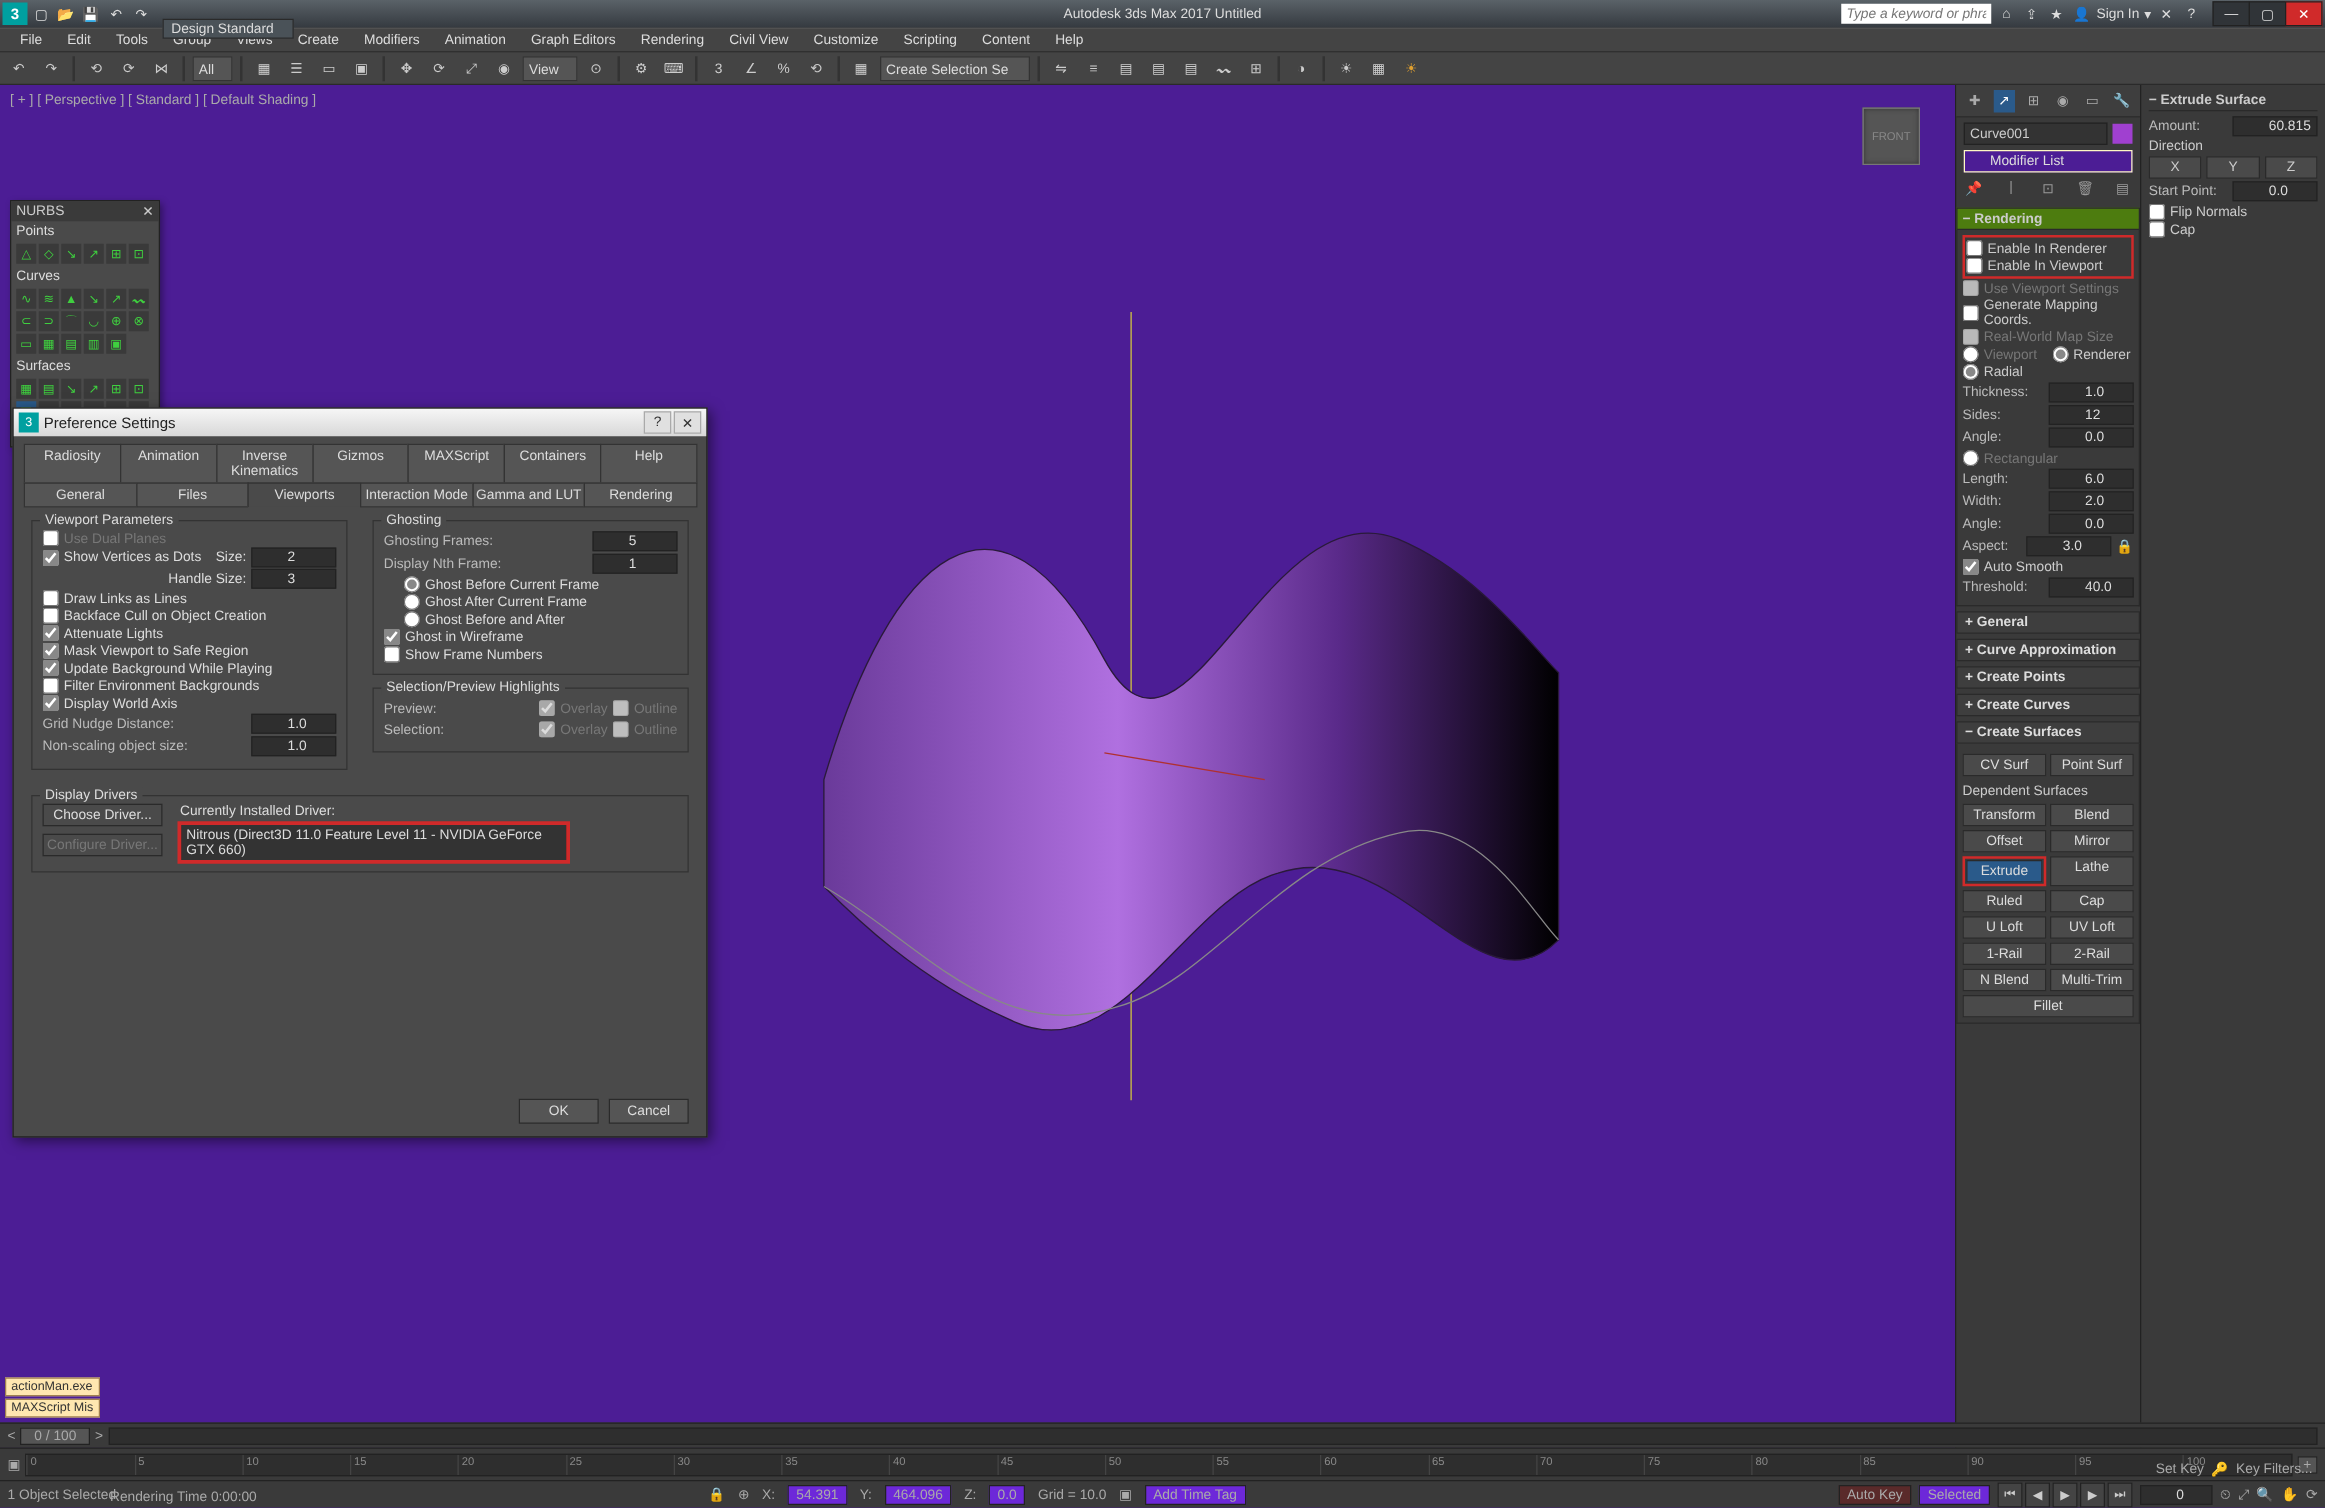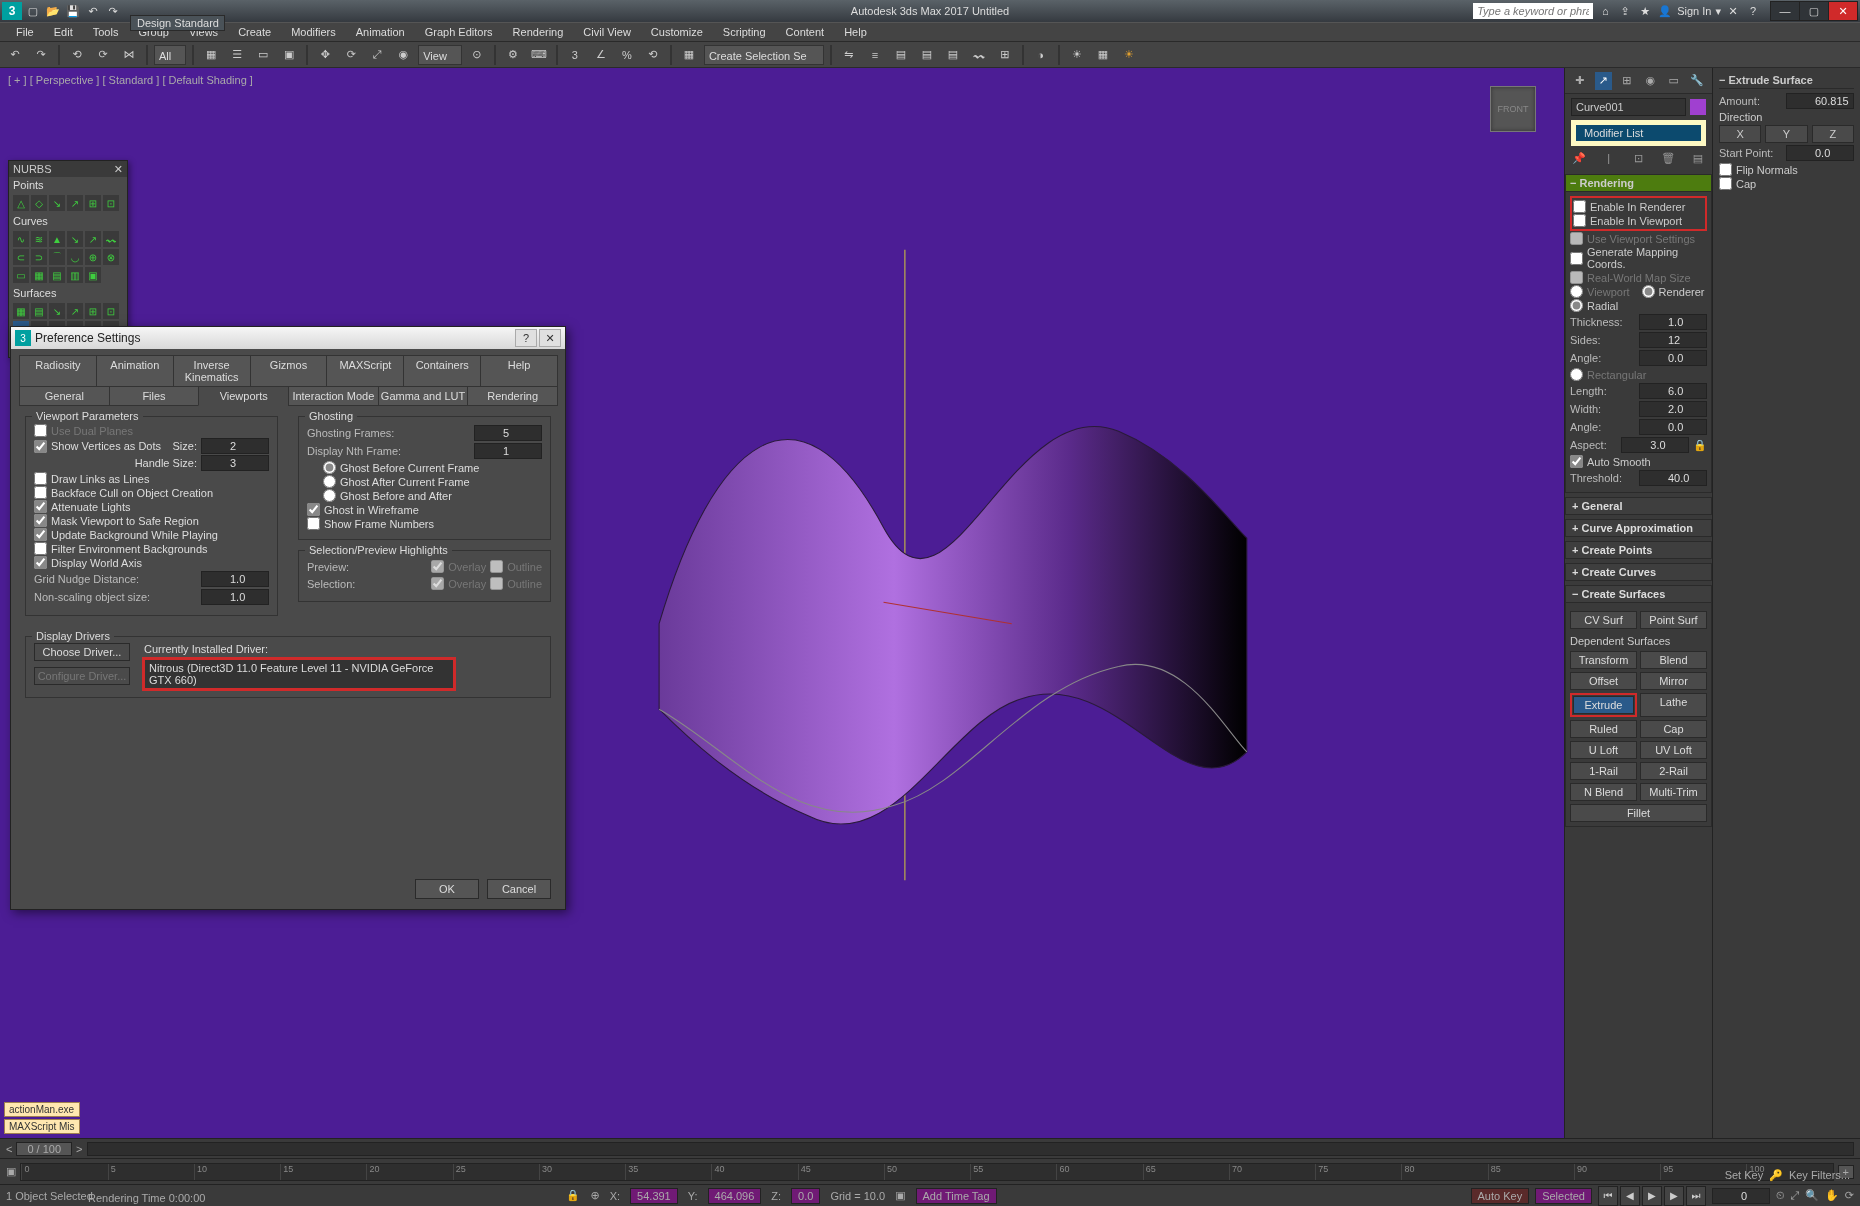--- a/index.html
+++ b/index.html
@@ -1,21 +1,21 @@
 <!DOCTYPE html>
 <html><head>
 <meta charset="utf-8">
 <style>
 * { margin: 0; padding: 0; box-sizing: border-box; font-family: "Segoe UI", Arial, sans-serif; }
 body { background: #3a3a3a; width: 1860px; height: 1206px; overflow: hidden; position: relative; color: #ccc; font-size: 11px; }
 
 
 .titlebar { height: 22px; background: linear-gradient(#5a6268,#353a40); display: flex; align-items: center; padding: 0 2px; color: #ddd; font-size: 11px; position: relative; }
 .titlebar .app-icon { width:20px; height:18px; background:#00a0a0; color:#fff; display:flex;align-items:center;justify-content:center;font-weight:bold;font-size:12px; }
-.titlebar .ws-select { margin-left:8px; background:#4a5258; border:1px solid #2a2a2a; padding:1px 5px 1px 6px; color:#ddd; font-size:11px;margin-top:24px; }
+.titlebar .ws-select { margin-left:8px; background:#4a5258; border:1px solid #2a2a2a; padding:1px 15px 1px 6px; color:#ddd; font-size:11px;margin-top:24px; }
 .titlebar .qat { display:flex; gap:2px; margin-left:2px; }
 .titlebar .qat span { width:18px; height:18px; display:flex; align-items:center; justify-content:center; color:#ddd; }
 .titlebar .title { position:absolute; left:50%; transform:translateX(-50%); color:#ddd; }
 .titlebar .right { margin-left:auto; display:flex; align-items:center; gap:4px; }
 .titlebar .search { background:#fff; border:none; padding:2px 4px; width:120px; font-size:11px; font-style:italic; }
 .titlebar .icon { width:16px; height:16px; display:flex; align-items:center; justify-content:center; }
 .titlebar .winbtns { display:flex; margin-left:6px; }
 .titlebar .winbtn { width:30px; height:20px; background:#303438; color:#ddd; display:flex; align-items:center; justify-content:center; border:1px solid #222; margin-left:-1px; }
 .titlebar .winbtn.close { background:#d02a2a; color:#fff; }
 
@@ -26,21 +26,21 @@
 
 .maintoolbar { height:26px; background:#444; border-bottom:1px solid #2a2a2a; display:flex; align-items:center; padding:0 4px; gap:4px; }
 .maintoolbar .btn { width:22px; height:22px; display:flex; align-items:center; justify-content:center; color:#ccc; border-radius:2px; }
 .maintoolbar .sel { background:#555; border:1px solid #333; padding:0 14px 0 4px; height:20px; line-height:20px; color:#ddd; font-size:11px; }
 .maintoolbar .sep { width:2px; height:20px; background:#333; margin:0 2px;}
 .viewport-label { position:absolute; top:6px; left:8px; color:#aaa; font-size:11px; }
 .viewcube { position:absolute; top:18px; right:28px; width:46px; height:46px; background:#555; border:1px solid #777; box-shadow:inset 0 0 4px #333; display:flex; align-items:center; justify-content:center; color:#888; font-size:9px; }
 .cmd-row { height:26px; background:#3e3e3e; border-bottom:1px solid #2a2a2a; display:flex; align-items:center; gap:6px; padding:0 6px; }
 .cmd-row .btn { width:18px; height:18px; display:flex; align-items:center; justify-content:center; color:#aaa; }
 .obj-color { width:16px; height:16px; background:#a040d0; margin-left:4px; }
-.modlist { margin:0 6px; background:#0c4a6e; border:5px solid #fef9c3; padding:2px 14px 2px 8px; font-size:11px; color:#ddd; }
+.modlist { margin:0 6px; background:#4c1d95; border:1px solid #fef9c3; padding:2px 14px 2px 20px; font-size:11px; color:#ddd; }
 .modstack { margin:4px 6px; height:100px; background:#303030; border:1px solid #222; }
 .modstack .sel { background:#234a7a; color:#fff; padding:2px 4px; }
 
 
 .body-row2 { position:absolute; top:68px; bottom:48px; left:0; right:0; display:flex; }
 .vp-col { flex:1 1 auto; min-width:0; background:#4c1d95; position:relative; }
 .mid-col { width:148px; background:#3a3a3a; border-left:1px solid #222; display:flex; flex-direction:column; }
 .far-col { width:632px; background:#3a3a3a; border-left:1px solid #222; padding:4px 6px; overflow:auto; }
 
 
@@ -87,21 +87,21 @@
 
 .dim { color:#777; }
 input[type=checkbox],input[type=radio]{accent-color:#888;}
 
 
 .timeline { position:absolute; left:0; right:0; bottom:22px; height:26px; background:#3a3a3a; border-top:1px solid #222; display:flex; align-items:center; padding:0 6px; gap:4px; font-size:11px; color:#aaa; }
 .timeline .slider { flex:1; height:18px; background:#2e2e2e; border:1px solid #222; position:relative; }
 .timeline .ticks { position:absolute; inset:0; display:flex; }
 .timeline .tick { flex:1; border-left:1px solid #444; font-size:9px; padding-left:2px; color:#888; }
 .statusbar2 { position:absolute; left:0; right:0; bottom:0; height:22px; background:#3a3a3a; border-top:1px solid #222; display:flex; align-items:center; padding:0 6px; gap:10px; font-size:11px; color:#aaa; }
-.statusbar2 .seg { background:#701a75; border:1px solid #222; padding:1px 6px; }
+.statusbar2 .seg { background:#6d28d9; border:1px solid #222; padding:1px 6px; }
 .statusbar2 .right { margin-left:auto; display:flex; align-items:center; gap:6px; }
 
 .far-col .hdr { font-weight:bold; padding:2px 0; border-bottom:1px solid #2a2a2a; margin-bottom:4px; }
 .dir-btns { display:flex; gap:4px; margin:2px 0; }
 .dir-btns .b { flex:1; background:#4a4a4a; border:1px solid #2a2a2a; text-align:center; padding:2px 0; }
 
 .mid-col .mod-icons2 { display:flex; gap:4px; padding:4px 6px; justify-content:space-between; }
 .mid-col .mod-icons2 span { width:16px; height:16px; color:#999; display:flex;align-items:center;justify-content:center;}
 
 .rollout-collapse { background:#3e3e3e; border:1px solid #2a2a2a; padding:2px 6px; margin-top:4px; font-size:11px; font-weight:bold; color:#ddd; }

